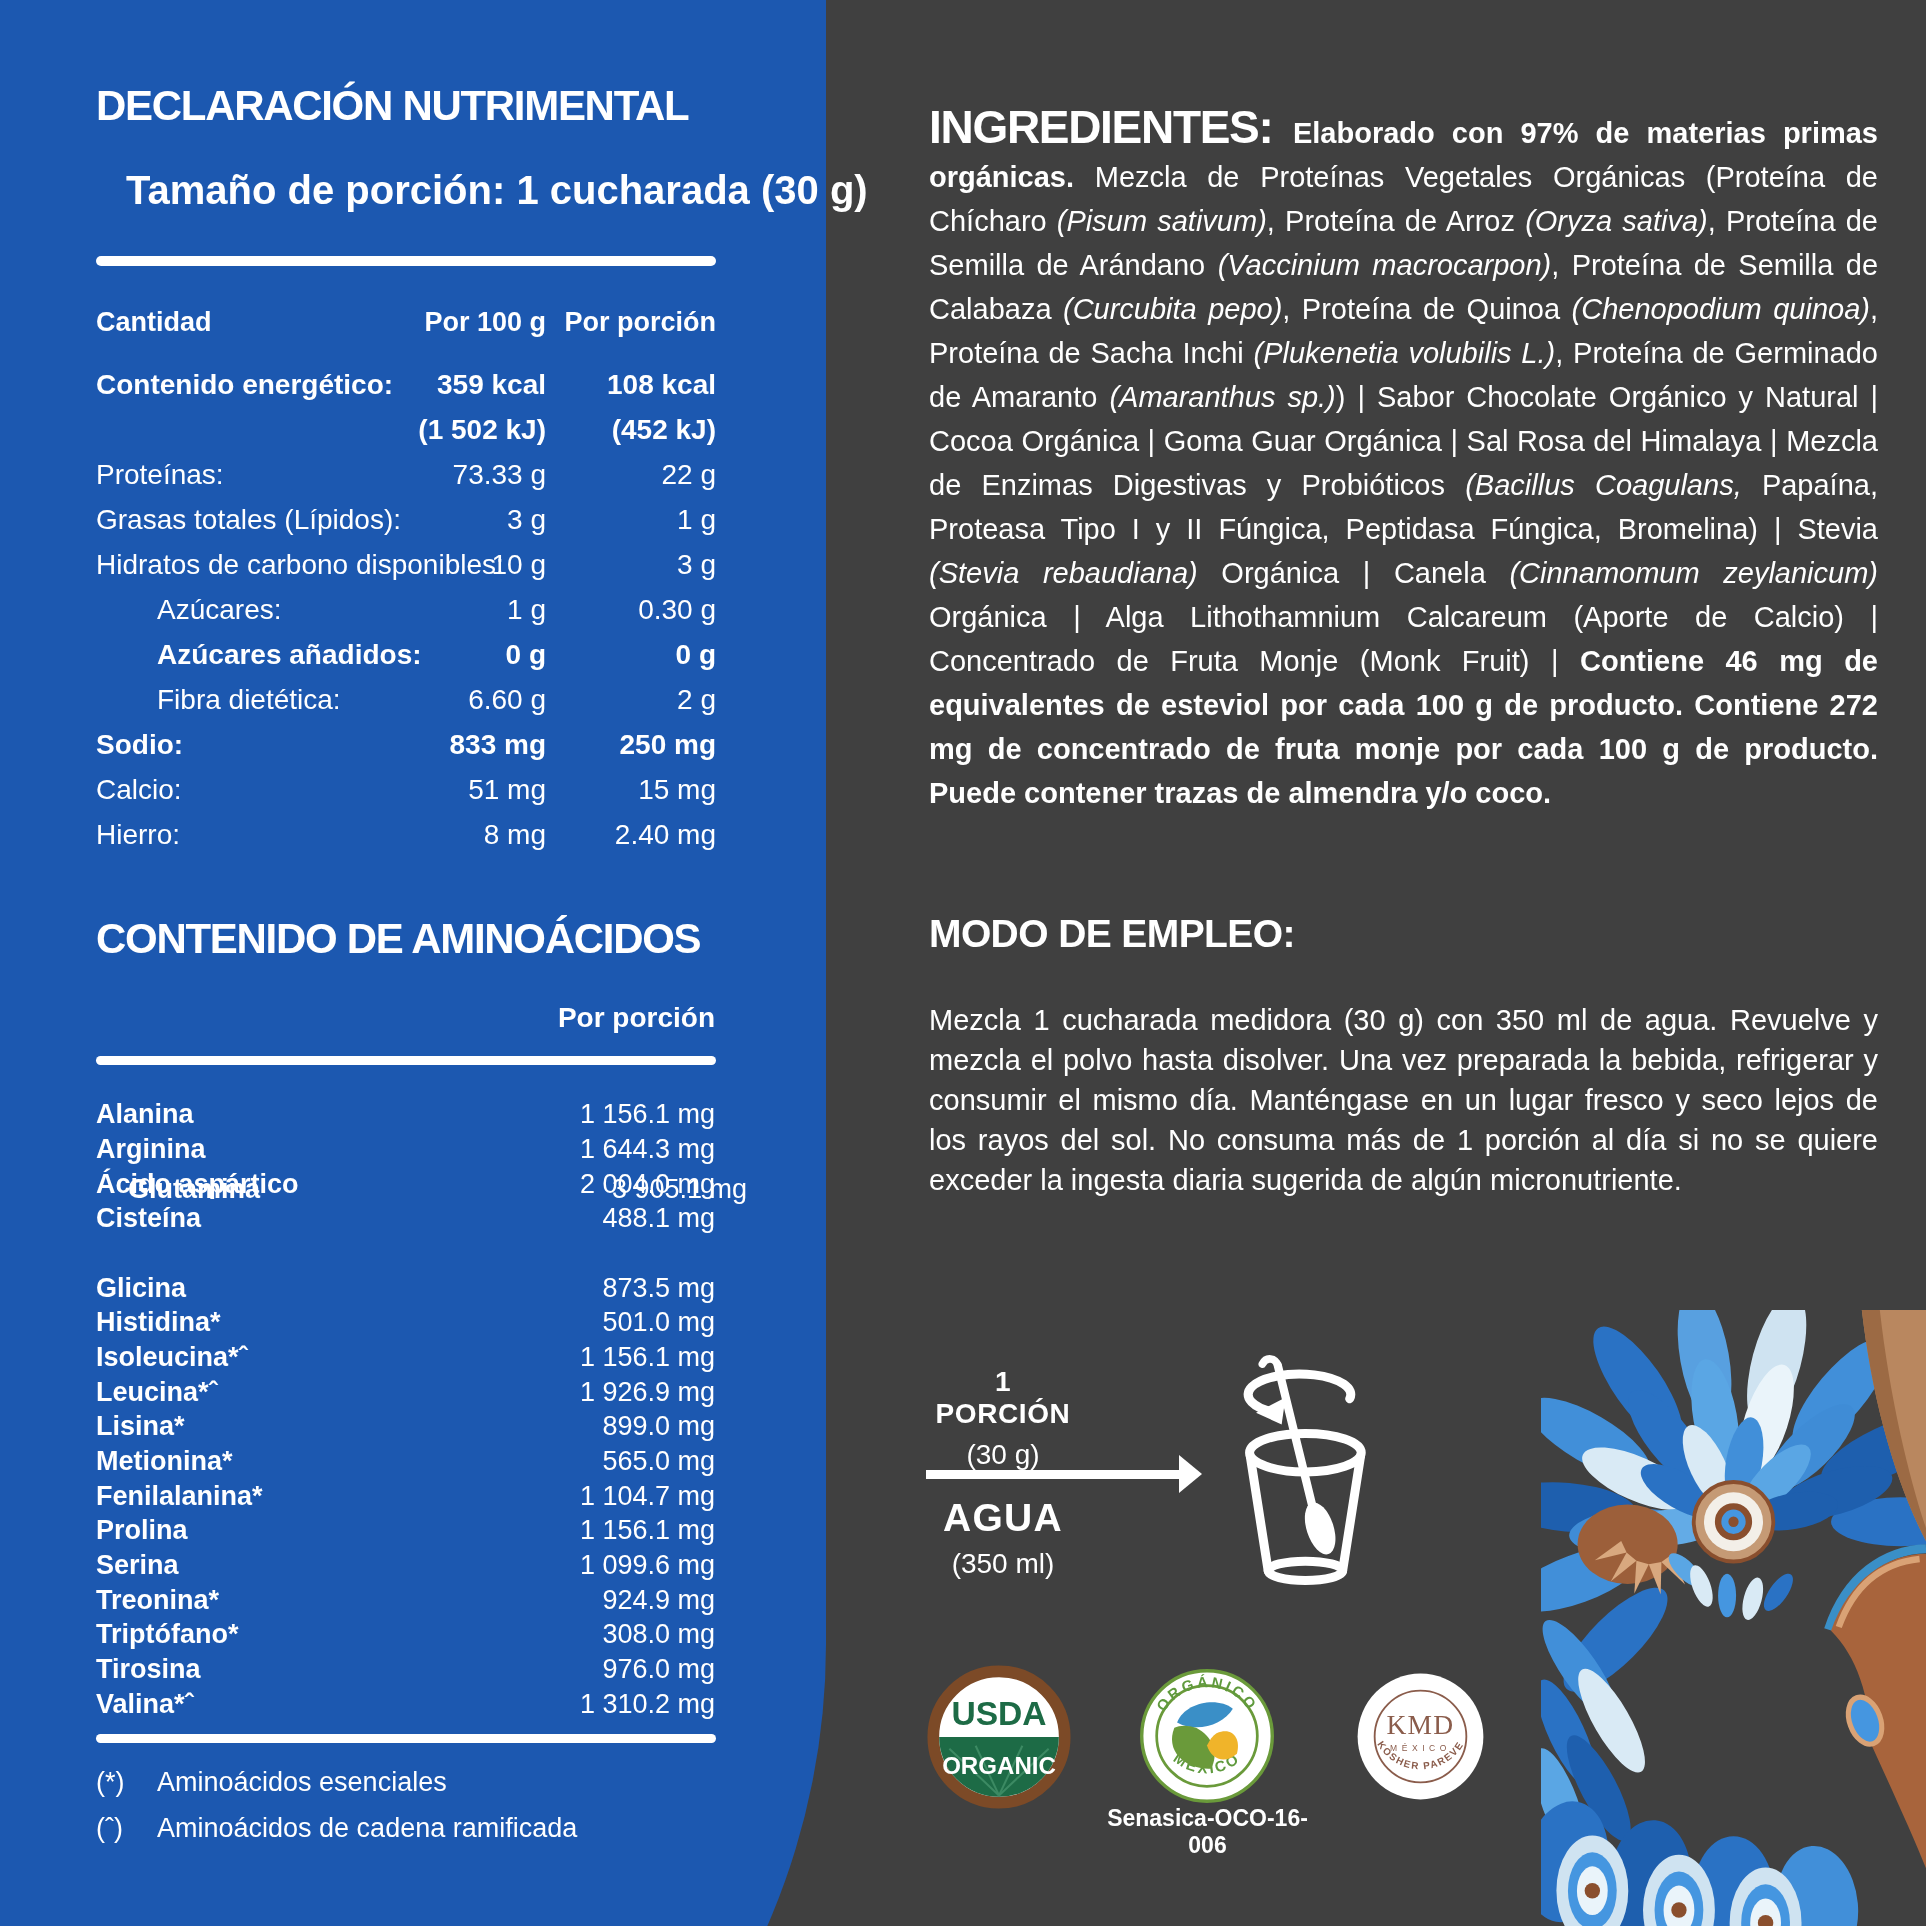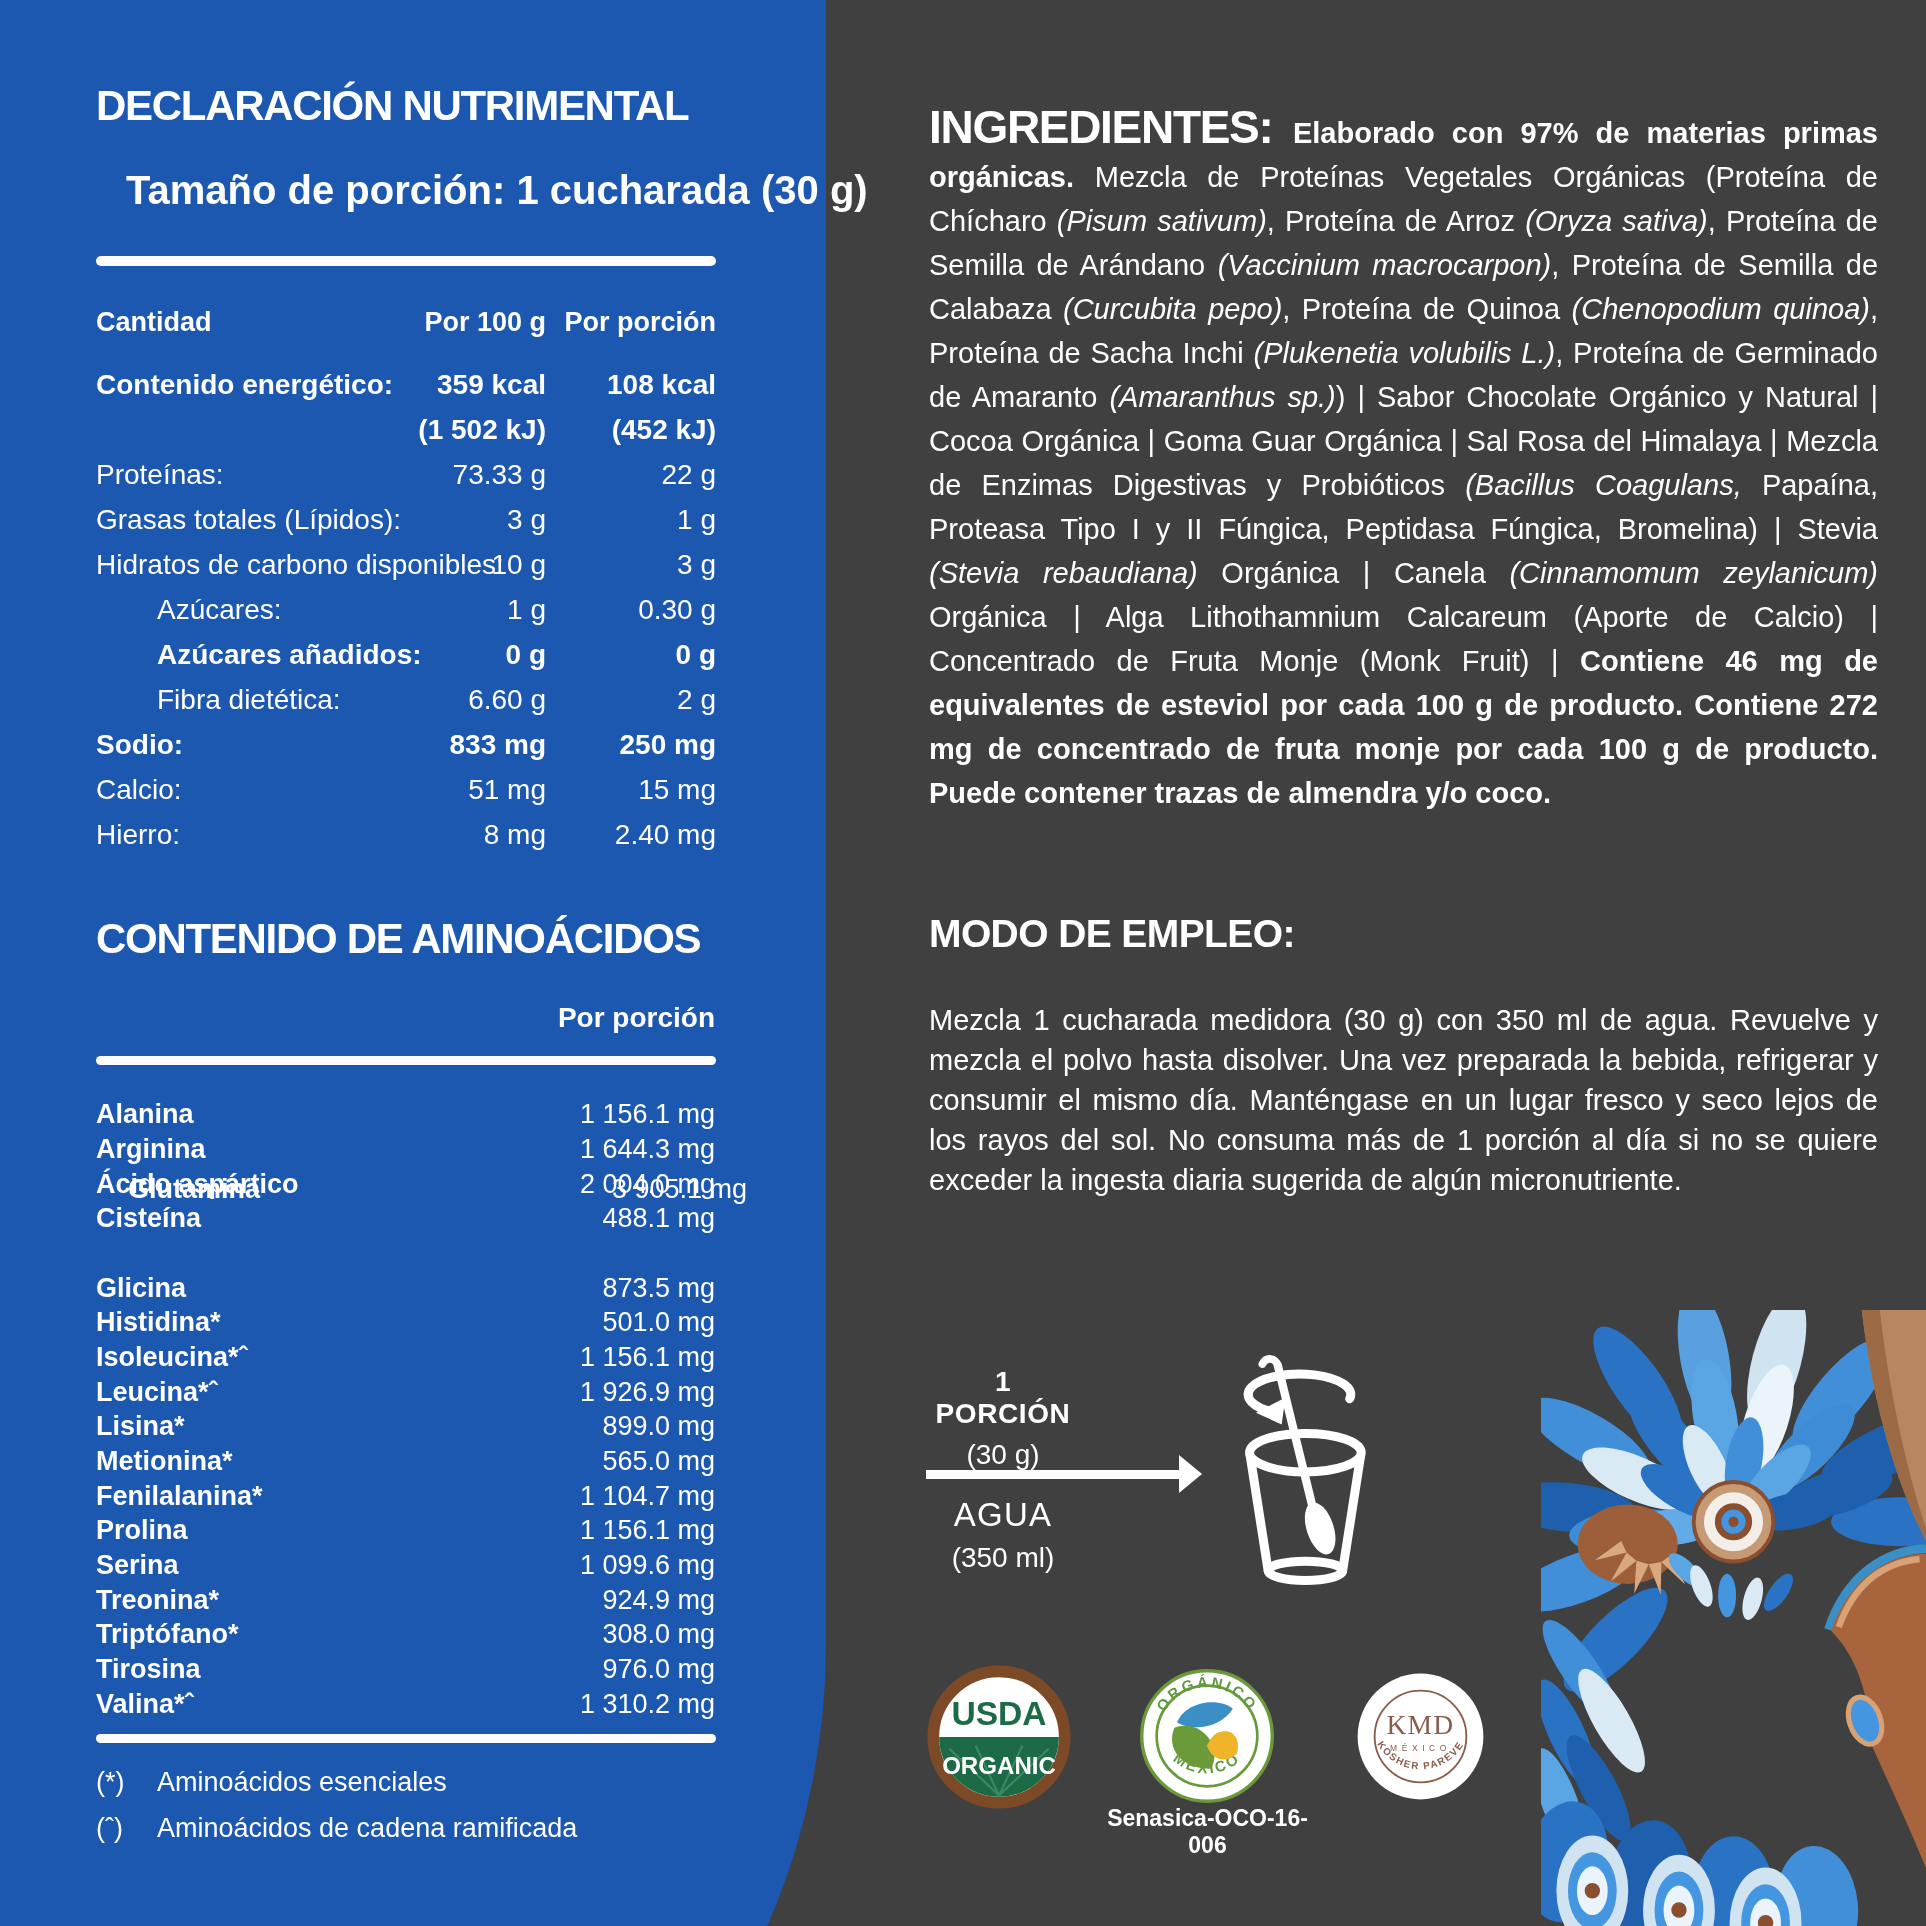--- a/index.html
+++ b/index.html
@@ -42,21 +42,21 @@
   .usage-body{position:absolute;left:929px;top:971px;width:949px;font-size:29px;
               line-height:40px;text-align:justify;}
   
   .portion-block{position:absolute;left:926px;top:1366px;width:154px;text-align:center;}
   .portion-label{font-size:28px;font-weight:700;letter-spacing:0.6px;}
   .portion-amount{font-size:28px;margin-top:9px;}
   .mix-arrow{position:absolute;left:926px;top:1470px;width:254px;height:9px;background:#fff;}
   .mix-arrow:after{content:"";position:absolute;right:-22px;top:-14.8px;border-left:23px solid #fff;
                    border-top:19px solid transparent;border-bottom:19px solid transparent;}
   .agua-block{position:absolute;left:926px;top:1496px;width:154px;text-align:center;}
-  .agua-label{font-size:33px;font-weight:400;letter-spacing:1.3px;}
+  .agua-label{font-size:39px;font-weight:700;letter-spacing:1.3px;}
   .agua-amount{font-size:28px;margin-top:7.7px;}
   .glass{position:absolute;left:1238px;top:1351px;}
   
   .seal{position:absolute;}
   .seal-usda{left:926px;top:1664px;}
   .seal-om{left:1139px;top:1668px;}
   .seal-kmd{left:1355px;top:1671px;}
   .senasica{position:absolute;left:1095px;top:1805px;width:225px;text-align:center;
             font-size:23px;font-weight:700;}
   .bird{position:absolute;left:1541px;top:1310px;}

